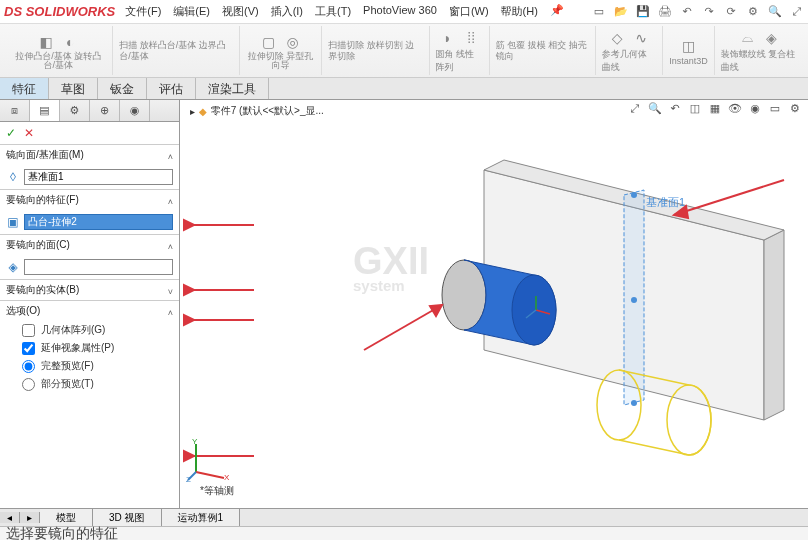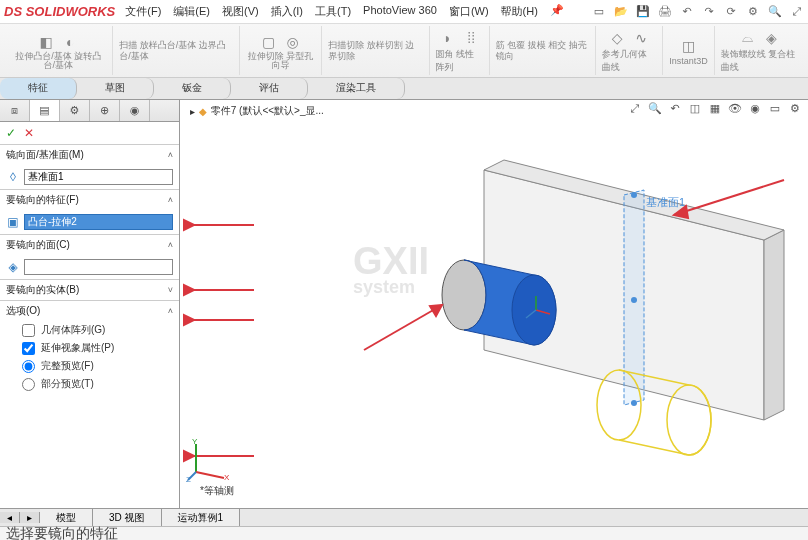--- a/index.html
+++ b/index.html
@@ -9,50 +9,50 @@
 .logo b { color: #d9363e; }
 .menubar { display: flex; gap: 12px; flex: 1; }
 .menubar span { color: #333; cursor: pointer; }
 .title-icons { display: flex; gap: 8px; align-items: center; color: #666; }
 .title-icons span { cursor: pointer; width: 14px; text-align: center; }
 .ribbon { height: 54px; background: linear-gradient(#f7f7f7,#efefef); border-bottom: 1px solid #ccc; display: flex; padding: 2px 4px; }
 .rgroup { display: flex; flex-direction: column; align-items: center; justify-content: center; padding: 0 6px; border-right: 1px solid #ddd; color: #888; font-size: 9px; }
 .rgroup .ricons { display: flex; gap: 4px; }
 .rgroup .ricon { width: 20px; height: 20px; display: flex; align-items: center; justify-content: center; color: #888; font-size: 14px; }
 .tabs { height: 22px; background: #e8e8e8; display: flex; border-bottom: 1px solid #999; }
-.tab { padding: 3px 28px; font-size: 10px; color: #333; border-right: 1px solid #bbb; cursor: pointer; background: #e8e8e8; border-radius: 8px; }
+.tab { padding: 3px 12px; font-size: 12px; color: #333; border-right: 1px solid #bbb; cursor: pointer; background: #e8e8e8; }
 .tab.active { background: #cfe3f2; }
 .main { display: flex; height: 418px; }
 .panel { width: 180px; border-right: 1px solid #999; background: #fff; display: flex; flex-direction: column; }
 .panel-tabs { height: 22px; background: linear-gradient(#f0f0f0,#e4e4e4); display: flex; border-bottom: 1px solid #999; }
 .ptab { width: 30px; display: flex; align-items: center; justify-content: center; border-right: 1px solid #bbb; cursor: pointer; color: #555; }
 .ptab.active { background: #fff; }
 .panel-header { background: linear-gradient(#64a6e0,#3b82c4); color: #fff; padding: 3px 6px; font-size: 11px; display: flex; align-items: center; justify-content: space-between; }
 .panel-header .qmark { color: #fff; cursor: pointer; }
 .okbar { padding: 4px 6px; display: flex; gap: 8px; border-bottom: 1px solid #ccc; }
 .okbar span { cursor: pointer; font-size: 12px; }
 .section { border-bottom: 1px solid #ccc; }
-.section-h { background: #fff; padding: 3px 6px; font-size: 10px; color: #222; display: flex; justify-content: space-between; align-items: center; cursor: pointer; }
+.section-h { background: #fff; padding: 3px 6px; font-size: 10px; color: #222; display: flex; justify-content: space-between; align-items: flex-end; cursor: pointer; }
 .section-h .arrow { color: #666; font-size: 9px; }
 .field { padding: 4px 6px; display: flex; gap: 4px; align-items: center; }
 .field-icon { width: 14px; height: 14px; display: flex; align-items: center; justify-content: center; color: #3b82c4; font-size: 12px; }
 .field input { flex: 1; border: 1px solid #888; font-size: 10px; padding: 1px 3px; height: 16px; }
 .field input.sel { background: #4a90d9; color: #fff; border: 1px solid #2a70b9; }
 .opt { padding: 2px 6px 2px 22px; font-size: 10px; color: #333; display: flex; align-items: center; gap: 4px; }
 .opt input { margin-right: 2px; }
 .viewport { flex: 1; position: relative; background: #fff; }
 .breadcrumb { position: absolute; top: 4px; left: 10px; font-size: 10px; color: #333; display: flex; align-items: center; gap: 4px; }
 .view-toolbar { position: absolute; top: 2px; right: 6px; display: flex; gap: 6px; font-size: 11px; color: #555; }
 .view-toolbar span { cursor: pointer; width: 14px; text-align: center; }
 .canvas { position: absolute; top: 20px; left: 0; right: 0; bottom: 0; }
 svg.scene { width: 100%; height: 100%; }
 .triad { position: absolute; left: 6px; bottom: 36px; }
 .trimetric { position: absolute; left: 20px; bottom: 20px; font-size: 10px; color: #333; }
 .watermark { position: absolute; top: 140px; left: 140px; font-size: 38px; color: rgba(180,180,180,0.35); font-weight: bold; pointer-events: none; margin-left: 33px; }
-.watermark small { font-size: 18px; display: block; margin-top: -6px; }
+.watermark small { font-size: 15px; display: block; margin-top: -6px; }
 .bottom-tabs { position: absolute; bottom: 14px; left: 0; right: 0; height: 18px; background: #e8e8e8; border-top: 1px solid #999; display: flex; align-items: center; font-size: 10px; }
 .btab { padding: 2px 16px; border-right: 1px solid #999; cursor: pointer; background: #efefef; }
 .btab-scroll { width: 20px; text-align: center; cursor: pointer; background: #ddd; border-right: 1px solid #999; }
 .status { position: absolute; bottom: 0; left: 0; right: 0; height: 14px; background: #f4f4f4; border-top: 1px solid #bbb; padding: 0 6px; font-size: 14px; color: #444; display: flex; align-items: center; }
 </style>
 </head>
 <body>
 
 <div class="titlebar">
   <span class="logo">

